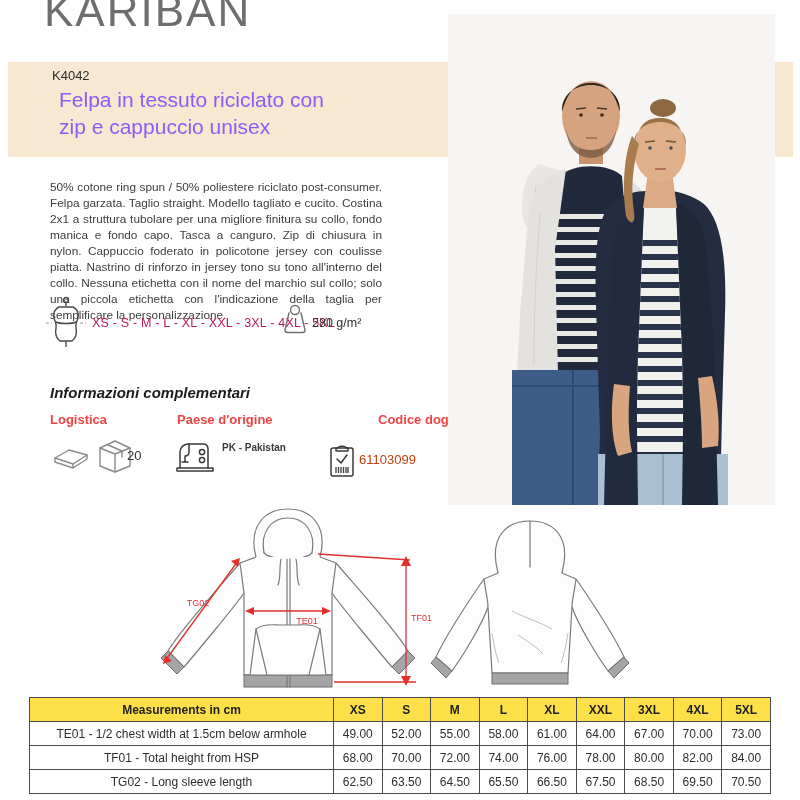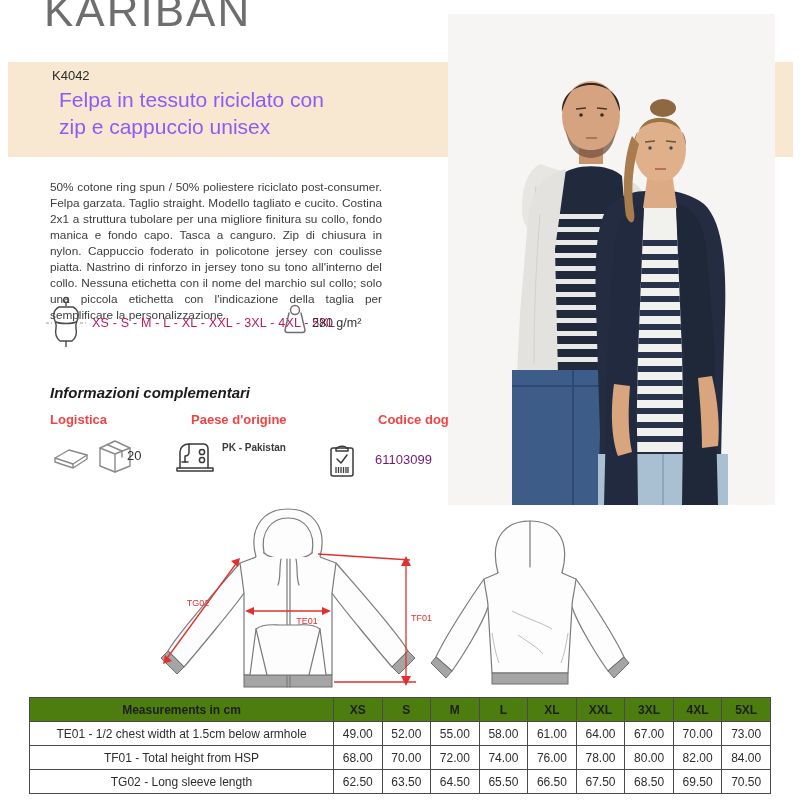--- a/index.html
+++ b/index.html
@@ -27,43 +27,43 @@
   
   .sizerow{position:absolute;left:46px;top:296px;width:360px;height:54px;}
   .sizerow .sizes{position:absolute;left:46px;top:20px;font-size:12.5px;color:#be185d;letter-spacing:.2px;}
   .sizerow .weight{position:absolute;left:266px;top:20px;font-size:12.5px;color:#333;text-align:center;}
   .mannequin{position:absolute;left:0;top:0;}
   .weighticon{position:absolute;left:236px;top:8px;}
 
   
   .infohead{position:absolute;left:50px;top:384px;font-size:15px;font-weight:bold;color:#1c1c1c;font-style:italic;}
   .col-label{position:absolute;top:412px;font-size:13px;font-weight:bold;color:#ef4444;}
-  .lbl-log{left:50px;} .lbl-orig{left:191px;text-align:center;} .lbl-cust{left:330px;margin-left:48px;}
+  .lbl-log{left:50px;} .lbl-orig{left:177px;text-align:center;} .lbl-cust{left:330px;margin-left:48px;}
   .icon-abs{position:absolute;}
   .qty{position:absolute;left:127px;top:448px;font-size:13px;color:#333;}
   .origin-val{position:absolute;left:222px;top:442px;font-size:10px;color:#3a3a3a;font-weight:bold;}
-  .customs-val{position:absolute;left:359px;top:452px;font-size:13px;color:#701a75;margin-left:16px;}
+  .customs-val{position:absolute;left:359px;top:452px;font-size:13px;color:#c2410c;}
 
   
   .draw-front{position:absolute;left:140px;top:505px;}
   .draw-back{position:absolute;left:430px;top:515px;}
   .sketch{stroke:#7b7b7b;stroke-width:1.2;fill:none;stroke-linejoin:round;stroke-linecap:round;}
   .sketchfill{stroke:#7b7b7b;stroke-width:1.2;fill:#fdfdfd;stroke-linejoin:round;}
   .rib{fill:#a5a5a5;stroke:#6e6e6e;stroke-width:1;}
   .crease{stroke:#bdbdbd;stroke-width:1;fill:none;}
   .red{stroke:#e0312e;stroke-width:1.3;fill:none;}
   .redfill{fill:#e0312e;stroke:none;}
   .redtxt{fill:#e0312e;font-size:9px;font-family:"Liberation Sans",sans-serif;}
 
   
   table.meas{position:absolute;left:29px;top:697px;width:742px;border-collapse:collapse;
              font-size:12px;color:#2e2e2e;table-layout:fixed;z-index:6;background:#fff;}
   table.meas th,table.meas td{border:1px solid #4a4a4a;text-align:center;height:23px;padding:0 2px;
              overflow:hidden;white-space:nowrap;}
-  table.meas th{background:#4d7c0f;font-weight:bold;color:#1f1f1f;}
+  table.meas th{background:#fde047;font-weight:bold;color:#1f1f1f;}
   table.meas .label-col{width:299px;}
   .icon-stroke{stroke:#8a8a8a;stroke-width:1.4;fill:none;stroke-linejoin:round;stroke-linecap:round;}
   .icon-dark{stroke:#3a3a3a;stroke-width:1.5;fill:none;stroke-linejoin:round;stroke-linecap:round;}
 </style>
 </head>
 <body>
 
 <div id="page">
 
   <div class="logo">KARIBAN</div>

